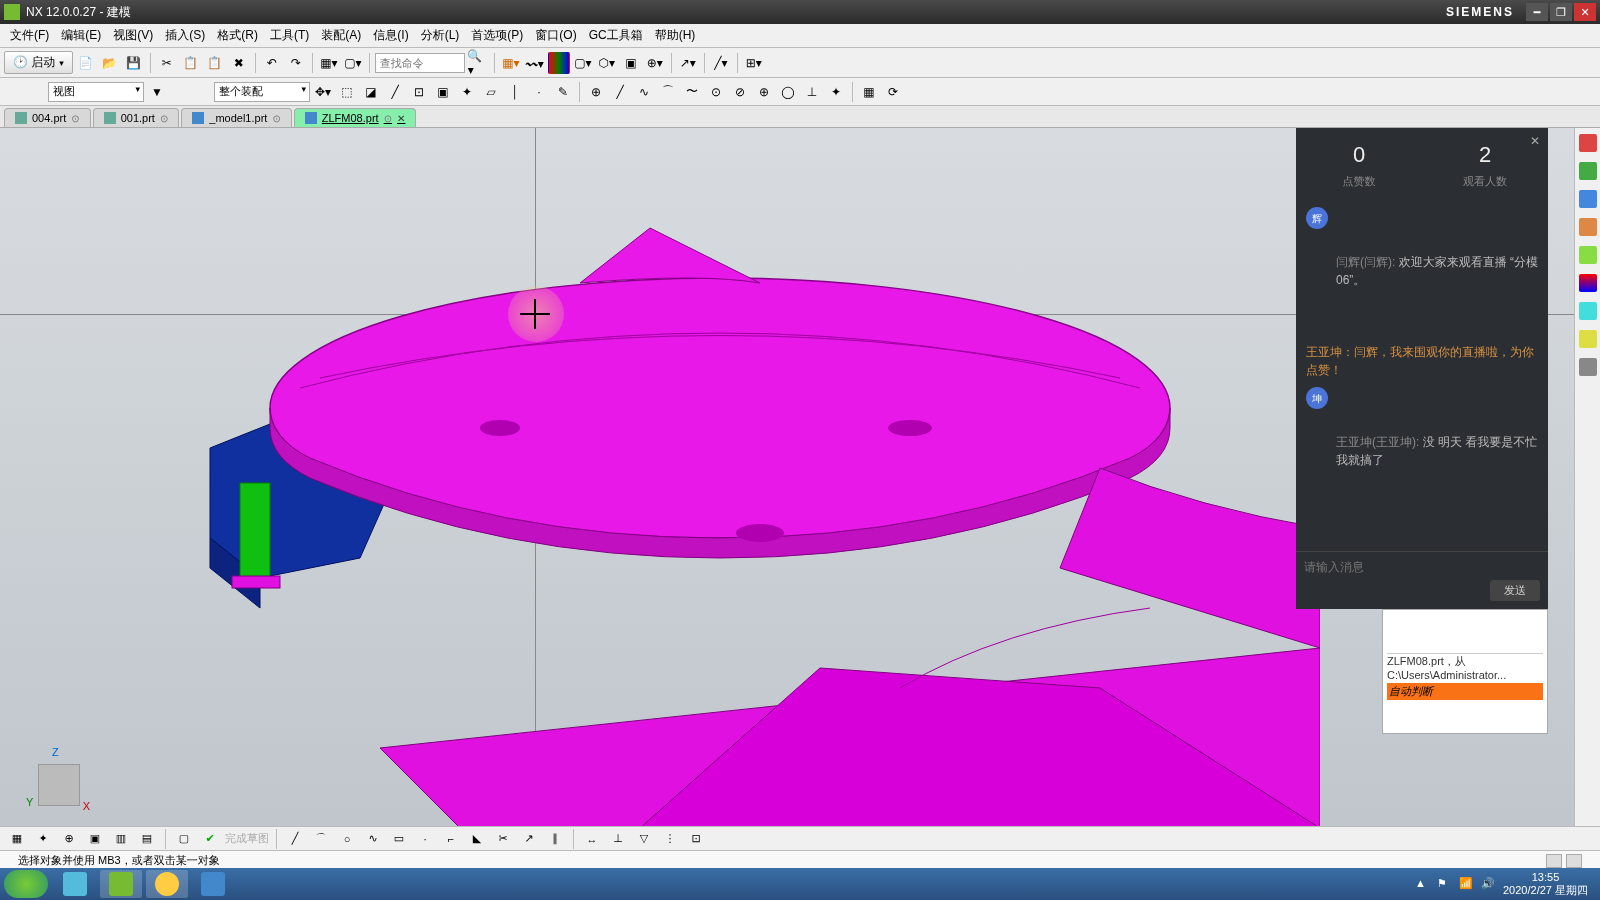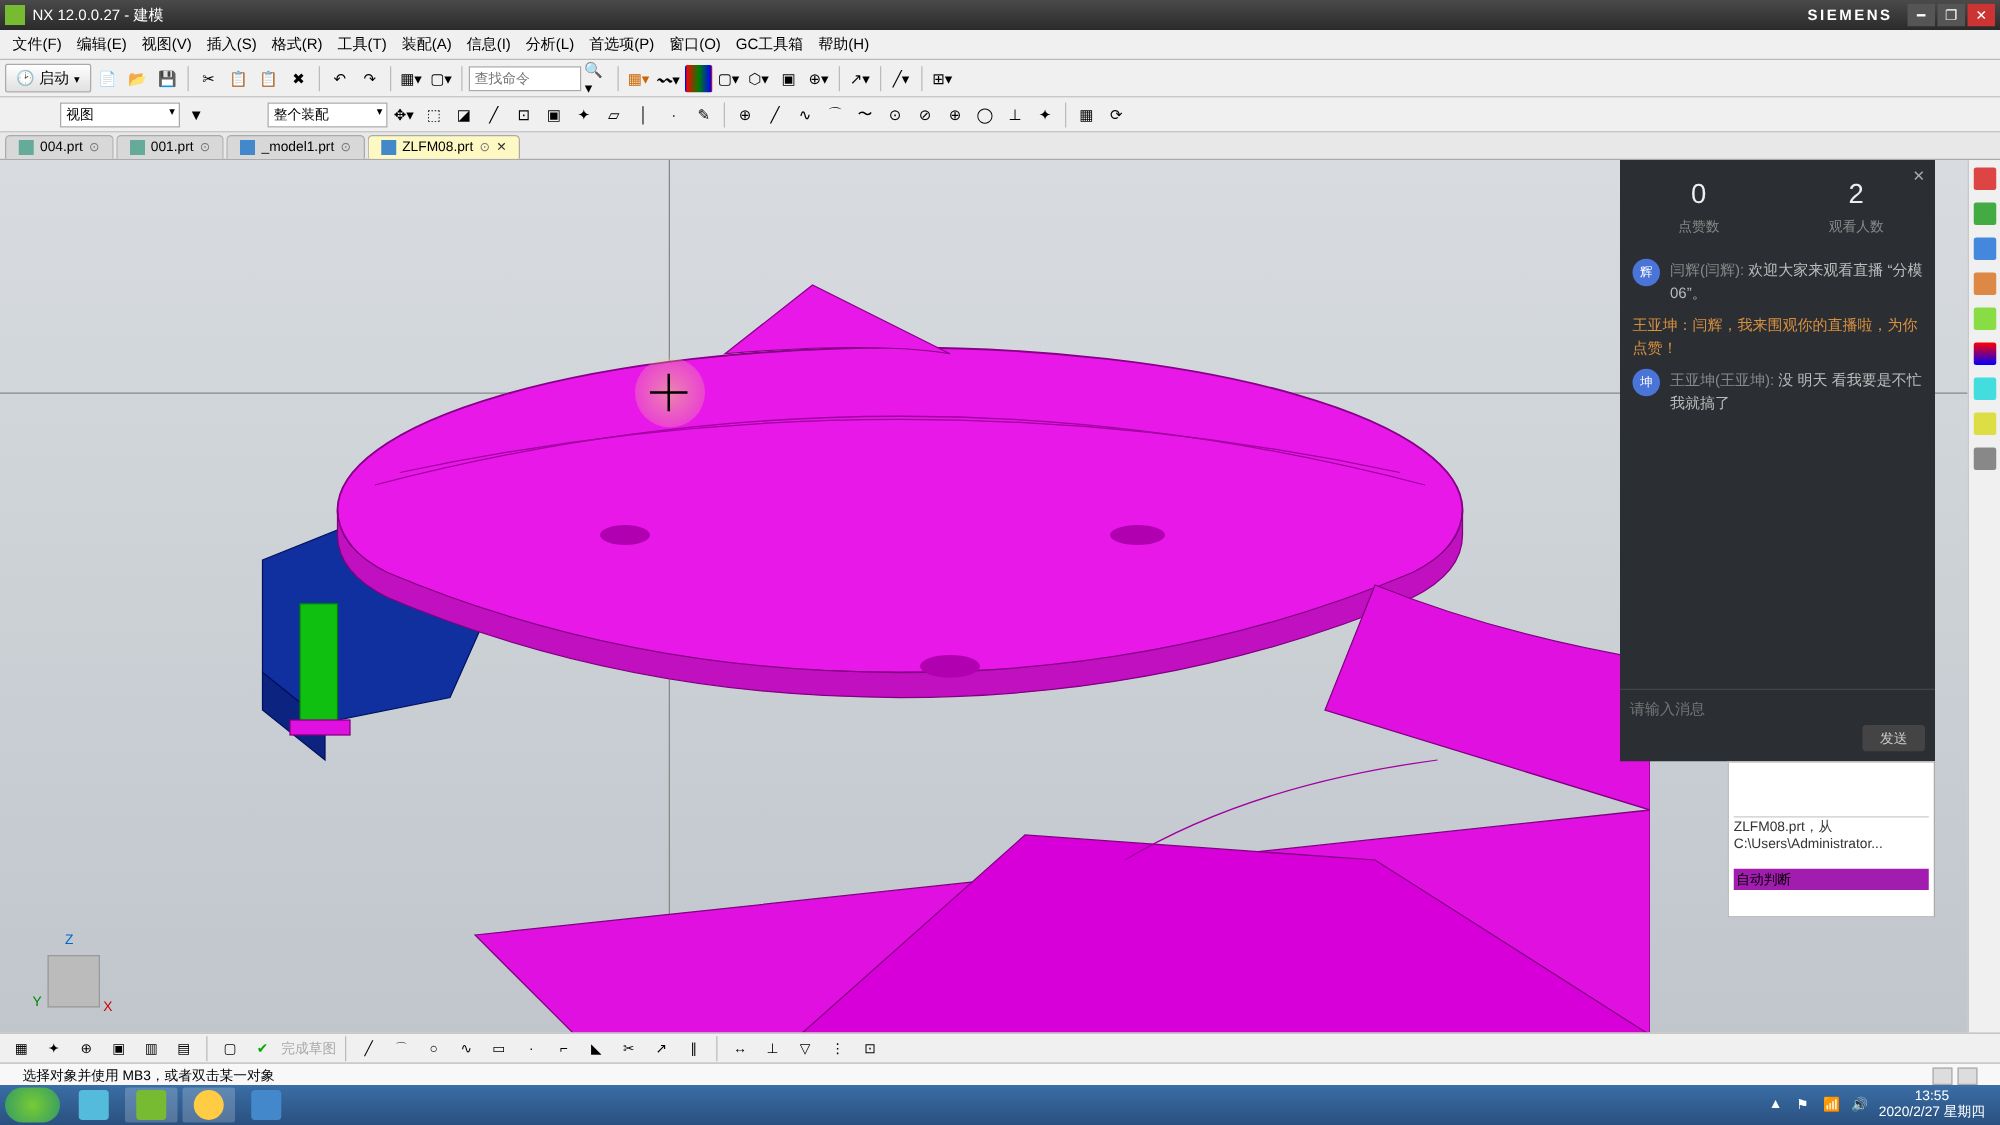--- a/index.html
+++ b/index.html
@@ -24,21 +24,21 @@
 .tb-sep { width: 1px; height: 20px; background: #bbb; margin: 0 3px; }
 .tb-dropdown { padding: 1px 16px 1px 4px; border: 1px solid #aaa; background: #fff; font-size: 11px; height: 20px; position: relative; cursor: pointer; margin-left: 44px; }
 .tb-dropdown::after { content: "▾"; position: absolute; right: 3px; font-size: 9px; }
 .tb-input { border: 1px solid #aaa; background: #fff; height: 20px; padding: 0 4px; font-size: 11px; }
 .tb-label-btn { padding: 2px 8px; border: 1px solid #aaa; background: linear-gradient(#fff,#e0e0e0); border-radius: 2px; cursor: pointer; position: relative; }
 .tb-label-btn .dd::after { content: "▾"; margin-left: 4px; font-size: 9px; }
 
 
 .doctabs { height: 22px; background: #e8e8e8; border-bottom: 1px solid #aaa; display: flex; align-items: flex-end; font-size: 11px; padding-left: 4px; }
 .doctab { padding: 3px 10px; background: #d8d8d8; border: 1px solid #aaa; border-bottom: none; margin-right: 2px; border-radius: 4px 4px 0 0; display: flex; align-items: center; gap: 5px; cursor: pointer; }
-.doctab.active { background: #fef9c3; }
+.doctab.active { background: #86efac; text-decoration: underline; }
 .doctab .file-ic { width: 12px; height: 12px; background: #6a9; }
 .doctab .pin-ic, .doctab .x-ic { font-size: 10px; color: #777; }
 .doctab.active .x-ic { color: #333; }
 
 
 .main { position: absolute; top: 128px; left: 0; right: 0; bottom: 72px; display: flex; }
 .viewport { flex: 1; background: linear-gradient(#d8dce0, #c0c6cc); position: relative; overflow: hidden; }
 
 
 .scale { position: absolute; right: 200px; top: 118px; font-size: 13px; color: #333; }
@@ -58,34 +58,34 @@
 .triad { position: absolute; left: 38px; bottom: 22px; font-size: 11px; color: #666; }
 .triad .cube { width: 42px; height: 42px; background: #bbb; border: 1px solid #999; }
 
 
 .right-rail { width: 26px; background: #f0f0f0; border-left: 1px solid #bbb; display: flex; flex-direction: column; align-items: center; padding-top: 6px; gap: 10px; }
 .rr-ic { width: 18px; height: 18px; background: #7aa; border-radius: 2px; cursor: pointer; }
 
 
 .info-panel { position: absolute; right: 26px; top: 481px; width: 166px; height: 125px; background: #fff; border: 1px solid #aaa; font-size: 11px; padding: 4px; }
 .info-panel .line { color: #333; }
-.info-panel .sel { background: #a21caf; padding: 1px 2px; margin-top: 14px; }
+.info-panel .sel { background: #f97316; padding: 1px 2px; margin-top: 2px; font-style: italic; }
 
 
 .chat { position: absolute; right: 26px; top: 0; width: 252px; height: 481px; background: #2b2f33; color: #ccc; font-size: 12px; display: flex; flex-direction: column; }
 .chat .chat-close { position: absolute; right: 8px; top: 6px; color: #aaa; cursor: pointer; }
 .chat .stats { display: flex; padding: 14px 0 10px; }
 .chat .stat { flex: 1; text-align: center; }
 .chat .stat .num { font-size: 22px; color: #eee; }
 .chat .stat .lbl { font-size: 11px; color: #888; margin-top: 6px; }
 .chat .section-title { background: #33373b; padding: 6px 10px; font-size: 12px; }
 .chat .messages { flex: 1; padding: 8px 10px; font-size: 12px; line-height: 1.5; }
 .chat .msg { display: flex; margin-bottom: 8px; }
 .chat .avatar { width: 22px; height: 22px; border-radius: 50%; background: #4a8; flex-shrink: 0; margin-right: 8px; font-size: 10px; display:flex; align-items:center; justify-content:center; color:#fff; }
-.chat .msg-body { color: #bbb; }
+.chat .msg-body { color: #bbb; margin-top: 46px; }
 .chat .name { color: #888; }
 .chat .highlight { color: #d89040; }
 .chat .input-row { padding: 8px; border-top: 1px solid #444; }
 .chat .input-box { width: 100%; background: transparent; border: none; color: #888; font-size: 12px; }
 .chat .send { float: right; margin-top: 6px; padding: 3px 14px; background: #444; border-radius: 3px; cursor: pointer; font-size: 11px; }
 
 
 .bottom-tb { position: absolute; left: 0; right: 0; bottom: 50px; height: 24px; background: #f0f0f0; border-top: 1px solid #bbb; display: flex; align-items: center; padding: 0 6px; gap: 4px; font-size: 11px; }
 .bottom-tb .disabled-text { color: #aaa; }
 

